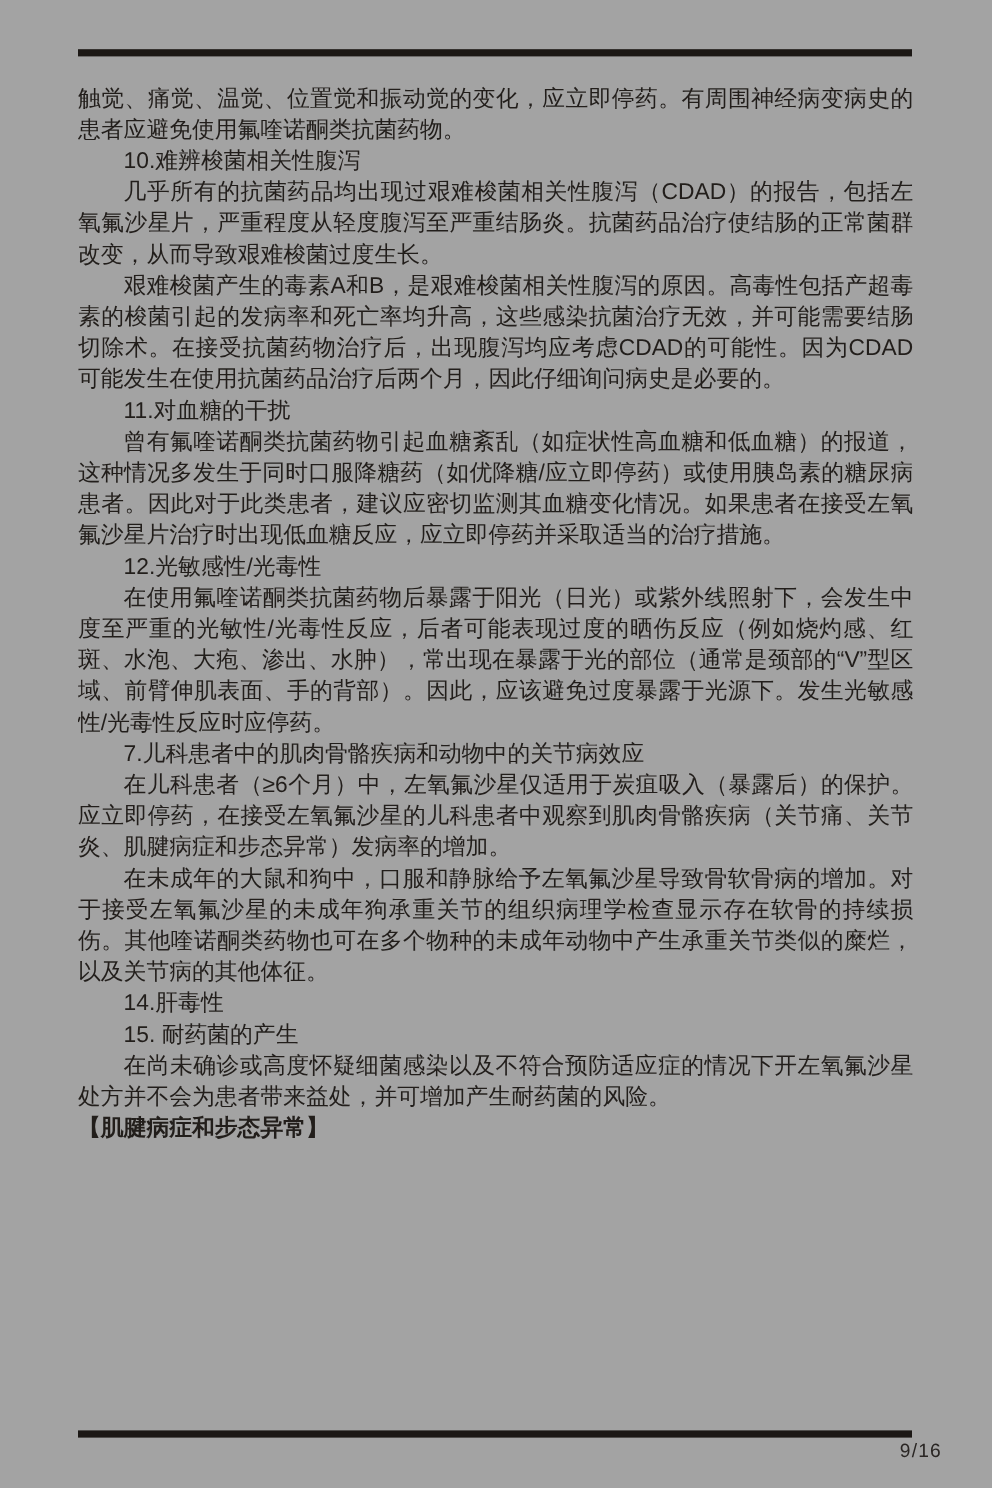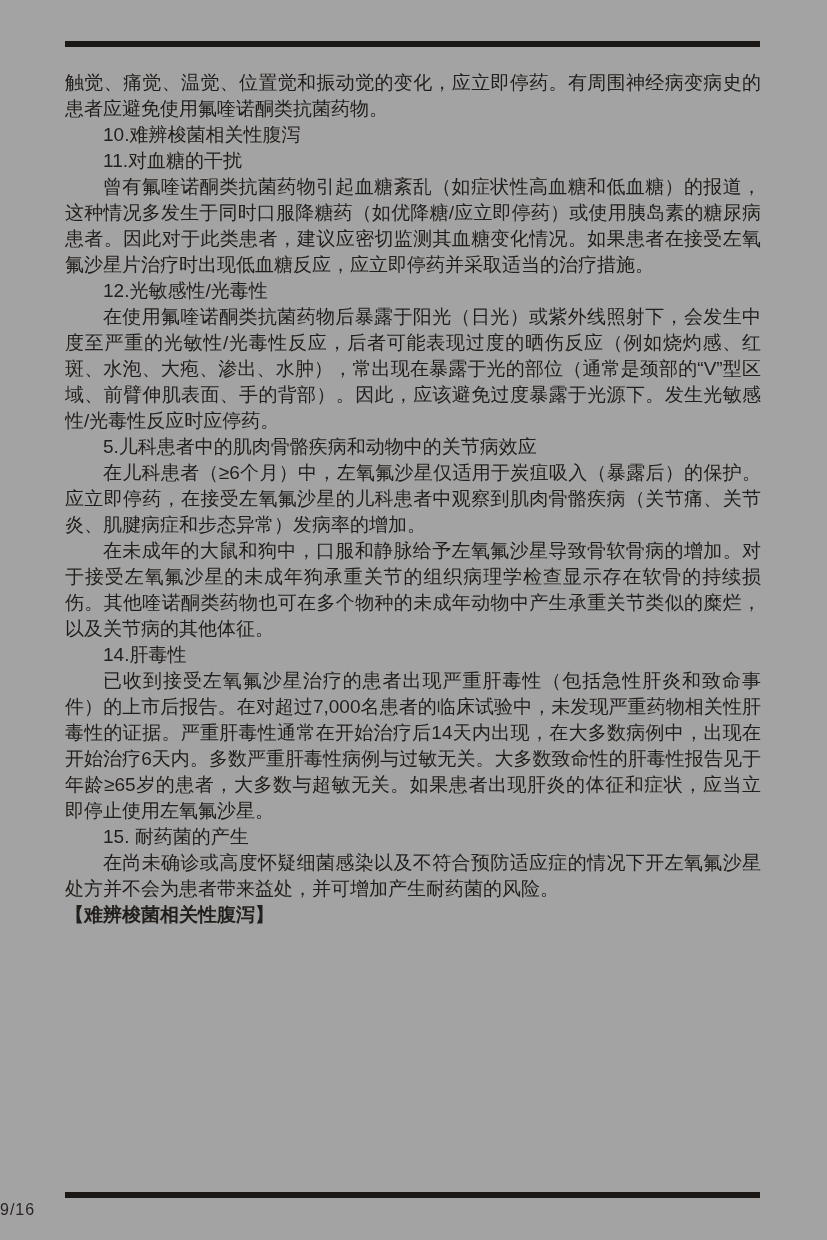--- a/index.html
+++ b/index.html
@@ -36,45 +36,46 @@
   .content > div { margin: 0; }
   .p        { text-indent: 2em; }
   .p-cont   { text-indent: 0; }
   .h        { text-indent: 2em; font-weight: normal; }
   .section  { text-indent: 0; font-weight: bold; }
   .footer {
     position: absolute;
     top: 1201px;
     left: 0;
     width: 785px;
-    text-align: left;
+    text-align: right;
     font-size: 16px;
     letter-spacing: 1px;
     color: #2a2624;
   }
 </style>
 </head>
 <body>
 
 <div class="page">
   <div class="rule rule-top"></div>
 
   <div class="content">
     <div class="p-cont">触觉、痛觉、温觉、位置觉和振动觉的变化，应立即停药。有周围神经病变病史的患者应避免使用氟喹诺酮类抗菌药物。</div>
     <div class="h">10.难辨梭菌相关性腹泻</div>
+    <div class="p">几乎所有的抗菌药品均出现过艰难梭菌相关性腹泻（CDAD）的报告，包括左氧氟沙星片，严重程度从轻度腹泻至严重结肠炎。抗菌药品治疗使结肠的正常菌群改变，从而导致艰难梭菌过度生长。</div>
+    <div class="p">艰难梭菌产生的毒素A和B，是艰难梭菌相关性腹泻的原因。高毒性包括产超毒素的梭菌引起的发病率和死亡率均升高，这些感染抗菌治疗无效，并可能需要结肠切除术。在接受抗菌药物治疗后，出现腹泻均应考虑CDAD的可能性。因为CDAD可能发生在使用抗菌药品治疗后两个月，因此仔细询问病史是必要的。</div>
     <div class="h">11.对血糖的干扰</div>
     <div class="p">曾有氟喹诺酮类抗菌药物引起血糖紊乱（如症状性高血糖和低血糖）的报道，这种情况多发生于同时口服降糖药（如优降糖/应立即停药）或使用胰岛素的糖尿病患者。因此对于此类患者，建议应密切监测其血糖变化情况。如果患者在接受左氧氟沙星片治疗时出现低血糖反应，应立即停药并采取适当的治疗措施。</div>
     <div class="h">12.光敏感性/光毒性</div>
     <div class="p">在使用氟喹诺酮类抗菌药物后暴露于阳光（日光）或紫外线照射下，会发生中度至严重的光敏性/光毒性反应，后者可能表现过度的晒伤反应（例如烧灼感、红斑、水泡、大疱、渗出、水肿），常出现在暴露于光的部位（通常是颈部的“V”型区域、前臂伸肌表面、手的背部）。因此，应该避免过度暴露于光源下。发生光敏感性/光毒性反应时应停药。</div>
-    <div class="h">5.儿科患者中的肌肉骨骼疾病和动物中的关节病效应</div>
+    <div class="h">7.儿科患者中的肌肉骨骼疾病和动物中的关节病效应</div>
     <div class="p">在儿科患者（≥6个月）中，左氧氟沙星仅适用于炭疽吸入（暴露后）的保护。应立即停药，在接受左氧氟沙星的儿科患者中观察到肌肉骨骼疾病（关节痛、关节炎、肌腱病症和步态异常）发病率的增加。</div>
     <div class="p">在未成年的大鼠和狗中，口服和静脉给予左氧氟沙星导致骨软骨病的增加。对于接受左氧氟沙星的未成年狗承重关节的组织病理学检查显示存在软骨的持续损伤。其他喹诺酮类药物也可在多个物种的未成年动物中产生承重关节类似的糜烂，以及关节病的其他体征。</div>
     <div class="h">14.肝毒性</div>
-    <div class="p">已收到接受左氧氟沙星治疗的患者出现严重肝毒性（包括急性肝炎和致命事件）的上市后报告。在对超过7,000名患者的临床试验中，未发现严重药物相关性肝毒性的证据。严重肝毒性通常在开始治疗后14天内出现，在大多数病例中，出现在开始治疗6天内。多数严重肝毒性病例与过敏无关。大多数致命性的肝毒性报告见于年龄≥65岁的患者，大多数与超敏无关。如果患者出现肝炎的体征和症状，应当立即停止使用左氧氟沙星。</div>
     <div class="h">15. 耐药菌的产生</div>
     <div class="p">在尚未确诊或高度怀疑细菌感染以及不符合预防适应症的情况下开左氧氟沙星处方并不会为患者带来益处，并可增加产生耐药菌的风险。</div>
-    <div class="section">【难辨梭菌相关性腹泻】</div>
+    <div class="section">【肌腱病症和步态异常】</div>
 
   </div>
 
   <div class="rule rule-bottom"></div>
   <div class="footer">9/16</div>
 </div>
 
 </body></html>

